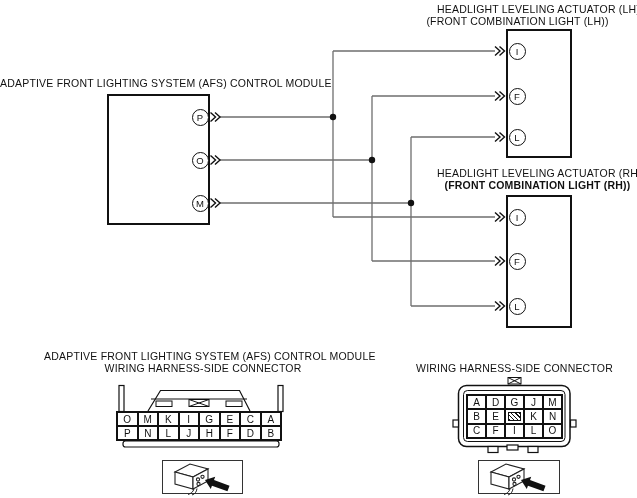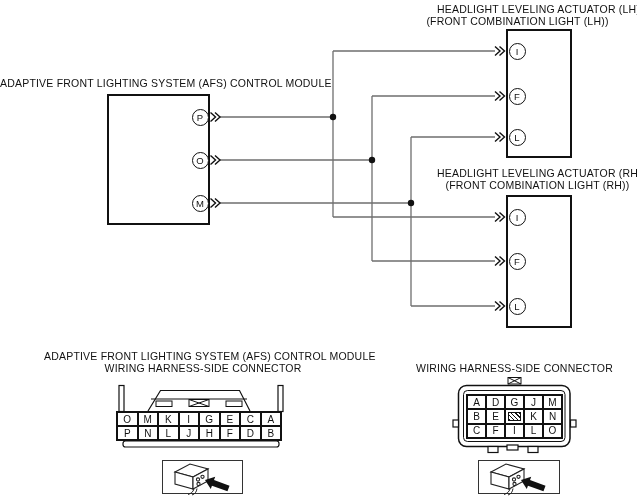--- a/index.html
+++ b/index.html
@@ -111,21 +111,21 @@
     <use href="#cicon" transform="translate(170,461)"></use>
     <use href="#cicon" transform="translate(486,461)"></use>
   </svg>
 
   <div class="caption" style="left:0;top:77px;width:318px;">ADAPTIVE FRONT LIGHTING SYSTEM (AFS) CONTROL MODULE</div>
 
   <div class="caption" style="left:437px;top:3px;width:201px;">HEADLIGHT LEVELING ACTUATOR (LH)</div>
   <div class="caption" style="left:417px;top:15px;width:201px;">(FRONT COMBINATION LIGHT (LH))</div>
 
   <div class="caption" style="left:437px;top:167px;width:201px;">HEADLIGHT LEVELING ACTUATOR (RH)</div>
-  <div class="caption" style="left:437px;top:179px;width:201px;">(FRONT COMBINATION LIGHT (RH))</div>
+  <div class="caption" style="left:437px;top:179px;width:201px;font-weight:bold;">(FRONT COMBINATION LIGHT (RH))</div>
 
   <div class="caption" style="left:44px;top:350px;width:318px;">ADAPTIVE FRONT LIGHTING SYSTEM (AFS) CONTROL MODULE</div>
   <div class="caption" style="left:44px;top:362px;width:318px;">WIRING HARNESS-SIDE CONNECTOR</div>
 
   <div class="caption" style="left:406px;top:362px;width:217px;">WIRING HARNESS-SIDE CONNECTOR</div>
 
   <div class="pin" style="left:191.5px;top:108.5px;">
       <span>P</span>
     </div>
   <div class="pin" style="left:191.5px;top:151.5px;">

